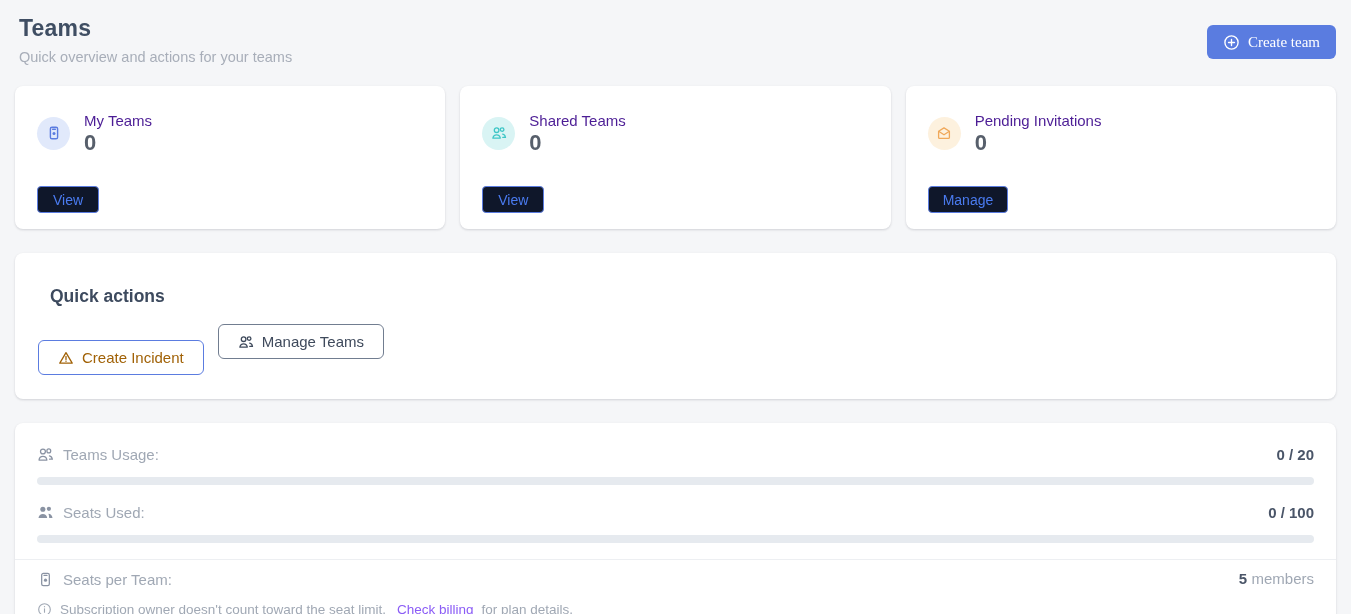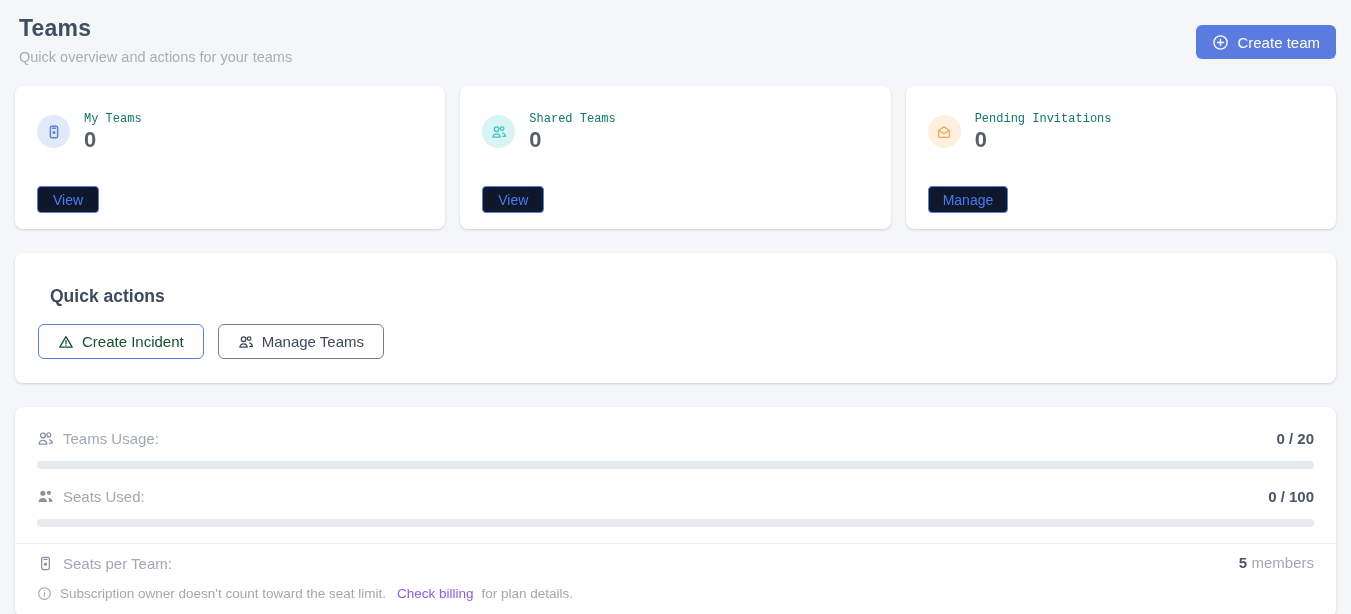--- a/index.html
+++ b/index.html
@@ -30,21 +30,21 @@
   .card {
     flex: 1; background: #fff; border-radius: 8px; height: 143px;
     box-shadow: 0 1px 3px rgba(16,24,40,.10), 0 1px 2px rgba(16,24,40,.06);
     padding: 26px 22px 16px; display: flex; flex-direction: column;
   }
   .card-top { display: flex; align-items: center; gap: 14px; }
   .icon-circle {
     width: 33px; height: 33px; border-radius: 50%;
     display: inline-flex; align-items: center; justify-content: center; flex: none;
   }
-  .card-label { font-size: 12px; color: #0f766e; font-family: Liberation Mono, monospace; }
+  .card-label { font-size: 15px; color: #4c1d95; }
   .card-value { font-size: 22px; font-weight: 700; color: #575f6b; margin-top: 3px; line-height: 1; }
   .btn-outline-blue {
     margin-top: auto; align-self: flex-start;
     background: #0f172a; color: #4a7bf0; border: 1px solid #5b7ce0; border-radius: 4px;
     padding: 4px 14px; min-width: 62px; height: 27px;
     font-size: 14px; font-family: inherit; cursor: pointer;
   }
 
   
   .panel {
@@ -52,21 +52,21 @@
     box-shadow: 0 1px 3px rgba(16,24,40,.10), 0 1px 2px rgba(16,24,40,.06);
   }
   .qa-panel { padding: 21px 23px 24px; }
   .qa-heading { margin: 12px; font-size: 17.5px; font-weight: 600; color: #3d4a5e; }
   .qa-buttons { display: flex; gap: 14px; margin-top: 17px; }
   .qa-btn {
     display: inline-flex; align-items: center; gap: 8px;
     background: #fff; border-radius: 6px; height: 35px; padding: 0 19px;
     font-size: 15px; font-family: inherit; cursor: pointer;
   }
-  .qa-btn.primary-outline { border: 1px solid #5b7ce0; color: #14532d; }
+  .qa-btn.primary-outline { border: 1px solid #5b7ce0; color: #a16207; margin-top: 16px; }
   .qa-btn.neutral-outline { border: 1px solid #717d90; color: #3f4a5c; }
   .qa-btn svg { display: block; }
 
   
   .usage-panel { padding: 16px 22px 16px; }
   .usage-row { display: flex; justify-content: space-between; align-items: center; height: 22px; margin-top: 8px; }
   .usage-row:first-child { margin-top: 4px; }
   .usage-left { display: inline-flex; align-items: center; gap: 9px; color: #8a93a3; }
   .u-label { font-size: 15px; color: #a0a8b4; }
   .u-value { font-size: 15px; font-weight: 700; color: #4a5568; }
@@ -86,21 +86,21 @@
 </head>
 <body>
 
 <div class="page">
 
   <div class="page-header">
     <div>
       <h1 class="page-title">Teams</h1>
       <p class="page-subtitle">Quick overview and actions for your teams</p>
     </div>
-    <button class="btn-primary" style="background-color: rgb(90, 124, 224); color: rgb(255, 255, 255);">
+    <button class="btn-primary" style="background-color: rgb(90, 124, 224); color: rgb(255, 255, 255); font-family: Liberation Serif, serif;">
       <span class="u-icon">
         <svg width="17" height="17" viewBox="0 0 16 16" fill="none" stroke="currentColor" stroke-width="1.3">
           <circle cx="8" cy="8" r="6.2"></circle>
             <path d="M8 5.2v5.6M5.2 8h5.6" stroke-linecap="round"></path>
         </svg>
       </span>
       <span>Create team</span>
     </button>
   </div>
 

